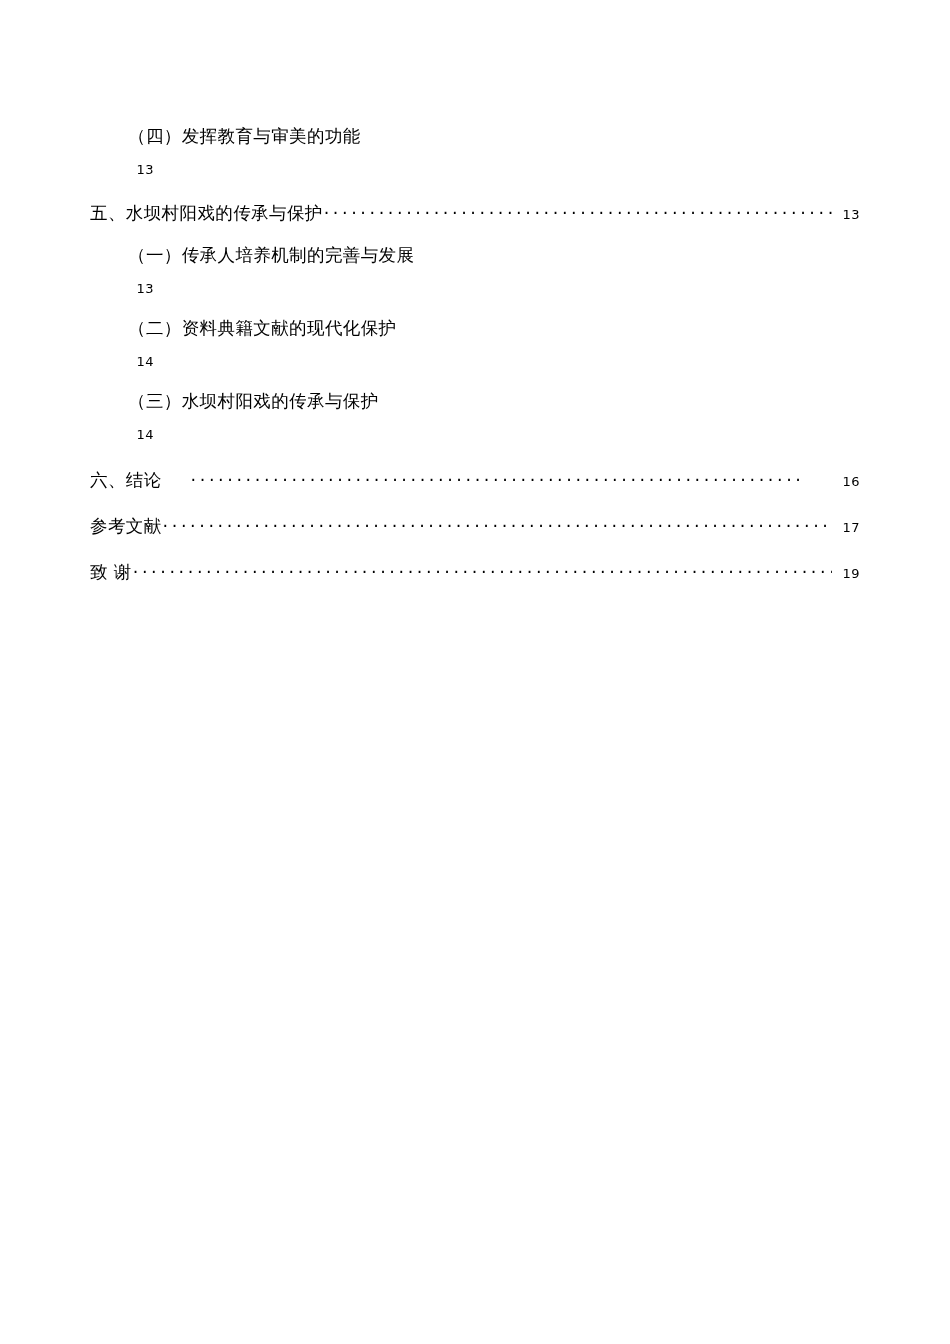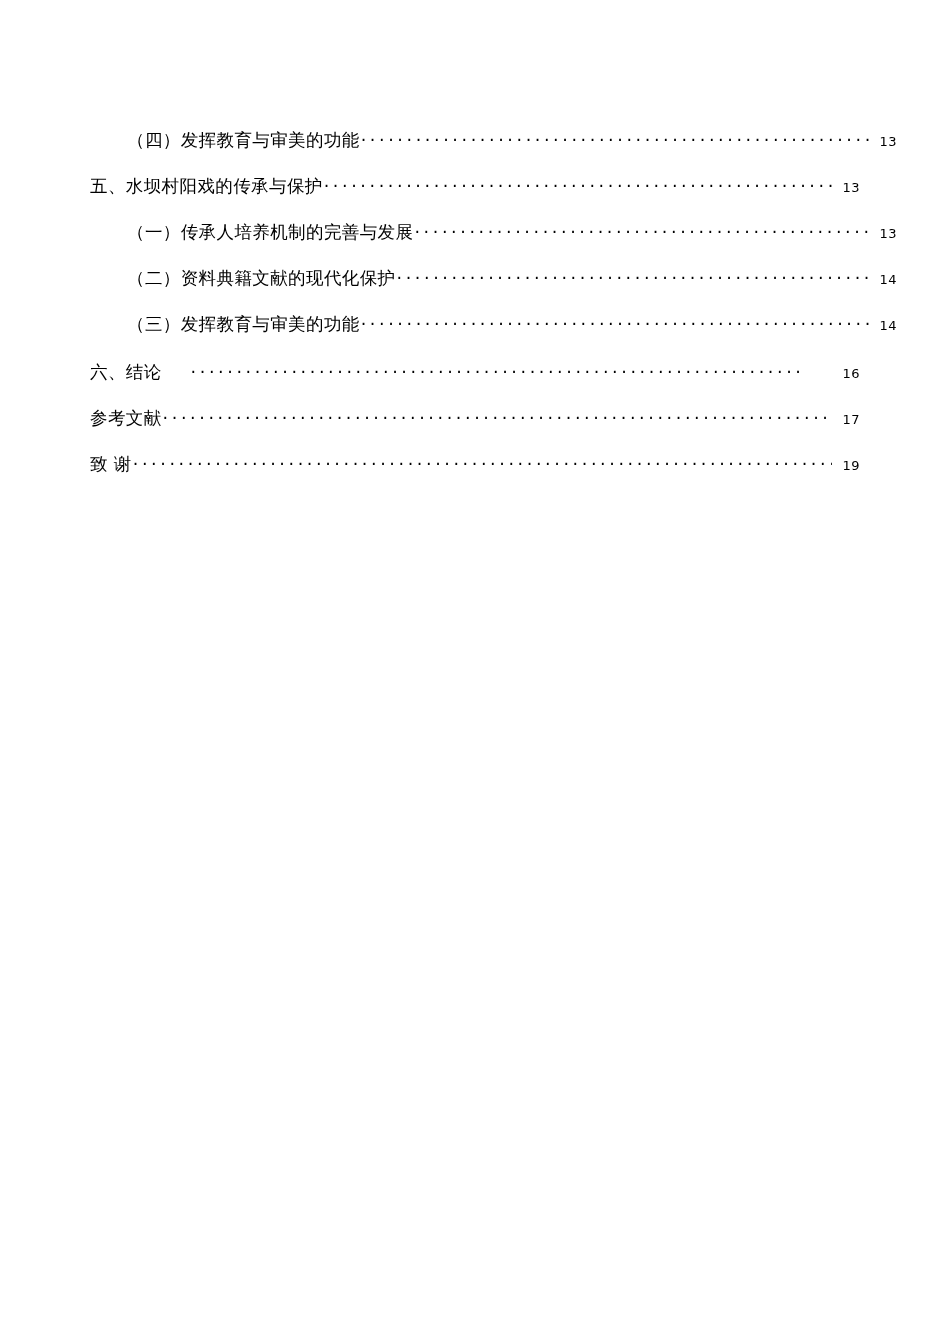--- a/index.html
+++ b/index.html
@@ -42,20 +42,21 @@
   .toc-entry.gap-before {
     margin-top: 27px;
     gap: 28px;
   }
   .lvl-1 {
     padding-left: 0px;
     font-weight: normal;
   }
   .lvl-2 {
     padding-left: 37px;
+    flex-direction: column;
   }
   .entry-title {
     flex: 0 0 auto;
     letter-spacing: 0.4px;
   }
   .dots {
     flex: 1 1 auto;
     overflow: hidden;
     margin: 0 2px 0 1px;
     position: relative;
@@ -104,21 +105,21 @@
       <span class="page-num">13</span>
     </div>
 
     <div class="toc-entry lvl-2">
       <span class="entry-title">（二）资料典籍文献的现代化保护</span>
       <span class="dots"></span>
       <span class="page-num">14</span>
     </div>
 
     <div class="toc-entry lvl-2">
-      <span class="entry-title">（三）发挥教育与审美的功能</span>
+      <span class="entry-title">（三）水坝村阳戏的传承与保护</span>
       <span class="dots"></span>
       <span class="page-num">14</span>
     </div>
 
     <div class="toc-entry lvl-1 gap-before">
       <span class="entry-title">六、结论</span>
       <span class="dots"></span>
       <span class="page-num">16</span>
     </div>
 

